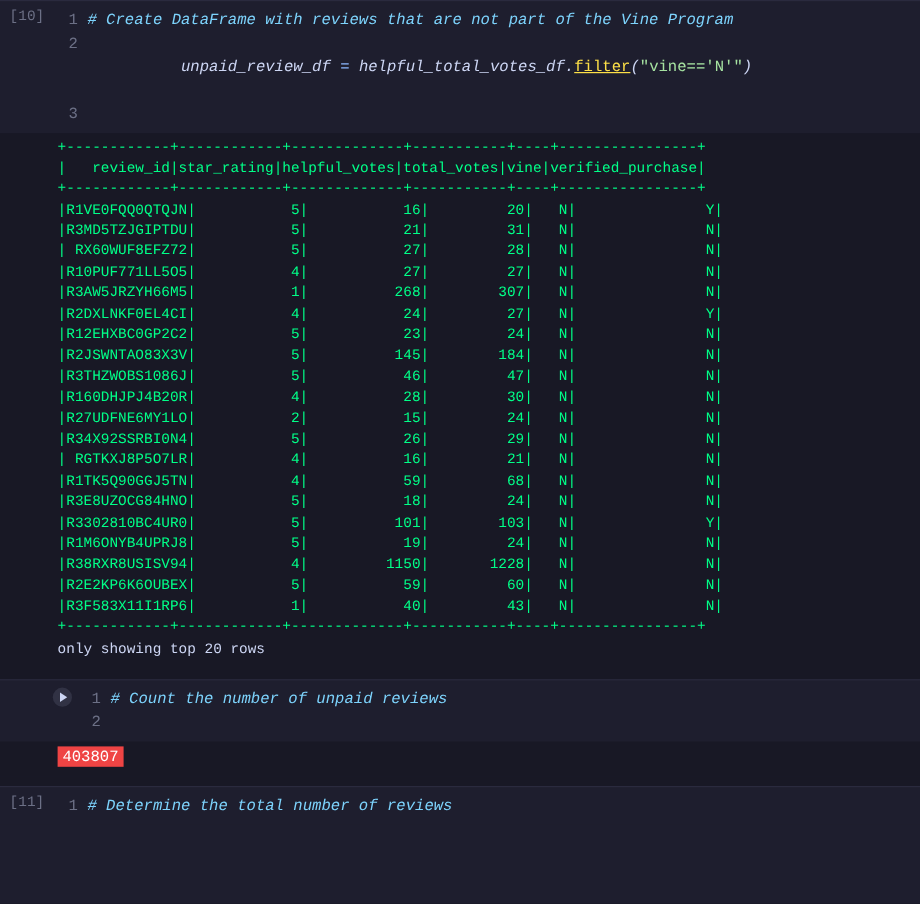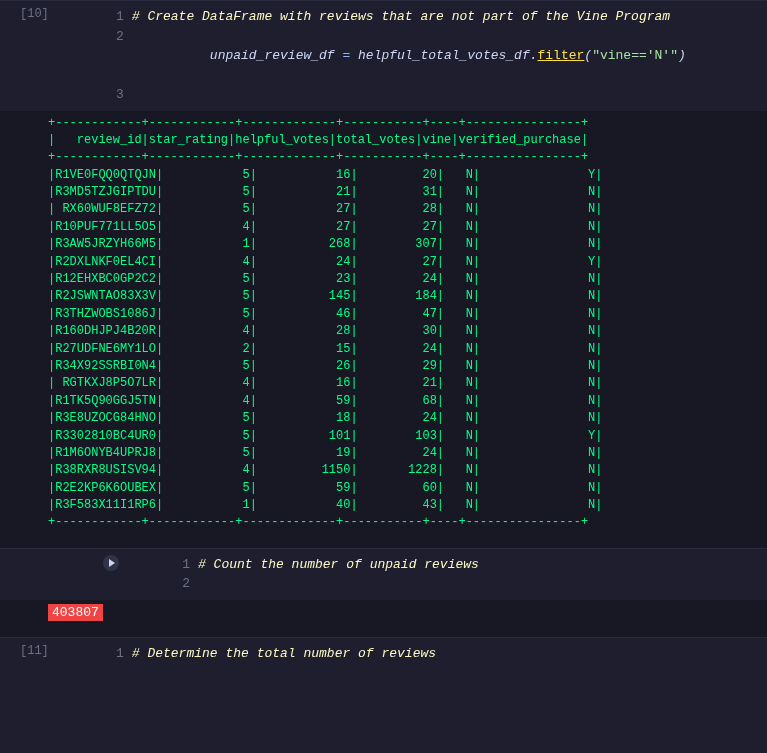--- a/index.html
+++ b/index.html
@@ -12,22 +12,21 @@
       min-height: 753px;
     }
 
     .cell {
       background-color: #1e1e2e;
       border-top: 1px solid #2a2a3e;
     }
 
     .cell-input {
       display: flex;
-      padding: 4px 12px;
-      gap: 47px;
+      padding: 4px 0;
     }
 
     .cell-run-btn {
       width: 24px;
       min-width: 24px;
       display: flex;
       align-items: flex-start;
       padding-top: 2px;
       padding-left: 4px;
     }
@@ -64,21 +63,21 @@
     .line-num {
       color: #6c7086;
       min-width: 16px;
       margin-right: 8px;
       text-align: right;
     }
 
     .code-text {
       white-space: pre;
     }
-    .cm { color: #fef9c3; font-style: italic; }
+    .cm { color: #7dd3fc; font-style: italic; }
     .fn { color: #fde047; text-decoration: underline; }
     .st { color: #a6e3a1; }
     .va { color: #cdd6f4; font-style: italic; }
     .op { color: #89b4fa; }
 
     .cell-output {
       padding: 4px 8px 8px 48px;
       background: #181825;
     }
 
@@ -160,20 +159,21 @@
 |R34X92SSRBI0N4|           5|           26|         29|   N|               N|
 | RGTKXJ8P5O7LR|           4|           16|         21|   N|               N|
 |R1TK5Q90GGJ5TN|           4|           59|         68|   N|               N|
 |R3E8UZOCG84HNO|           5|           18|         24|   N|               N|
 |R3302810BC4UR0|           5|          101|        103|   N|               Y|
 |R1M6ONYB4UPRJ8|           5|           19|         24|   N|               N|
 |R38RXR8USISV94|           4|         1150|       1228|   N|               N|
 |R2E2KP6K6OUBEX|           5|           59|         60|   N|               N|
 |R3F583X11I1RP6|           1|           40|         43|   N|               N|
 +------------+------------+-------------+-----------+----+----------------+</div>
+    <div class="output-text">only showing top 20 rows</div>
   </div>
 </div>
 
 <div class="spacer"></div>
 
 <div class="cell">
   <div class="cell-input">
     <div class="cell-bracket"></div>
     <div class="cell-run-btn">
       <div class="run-icon"></div>

